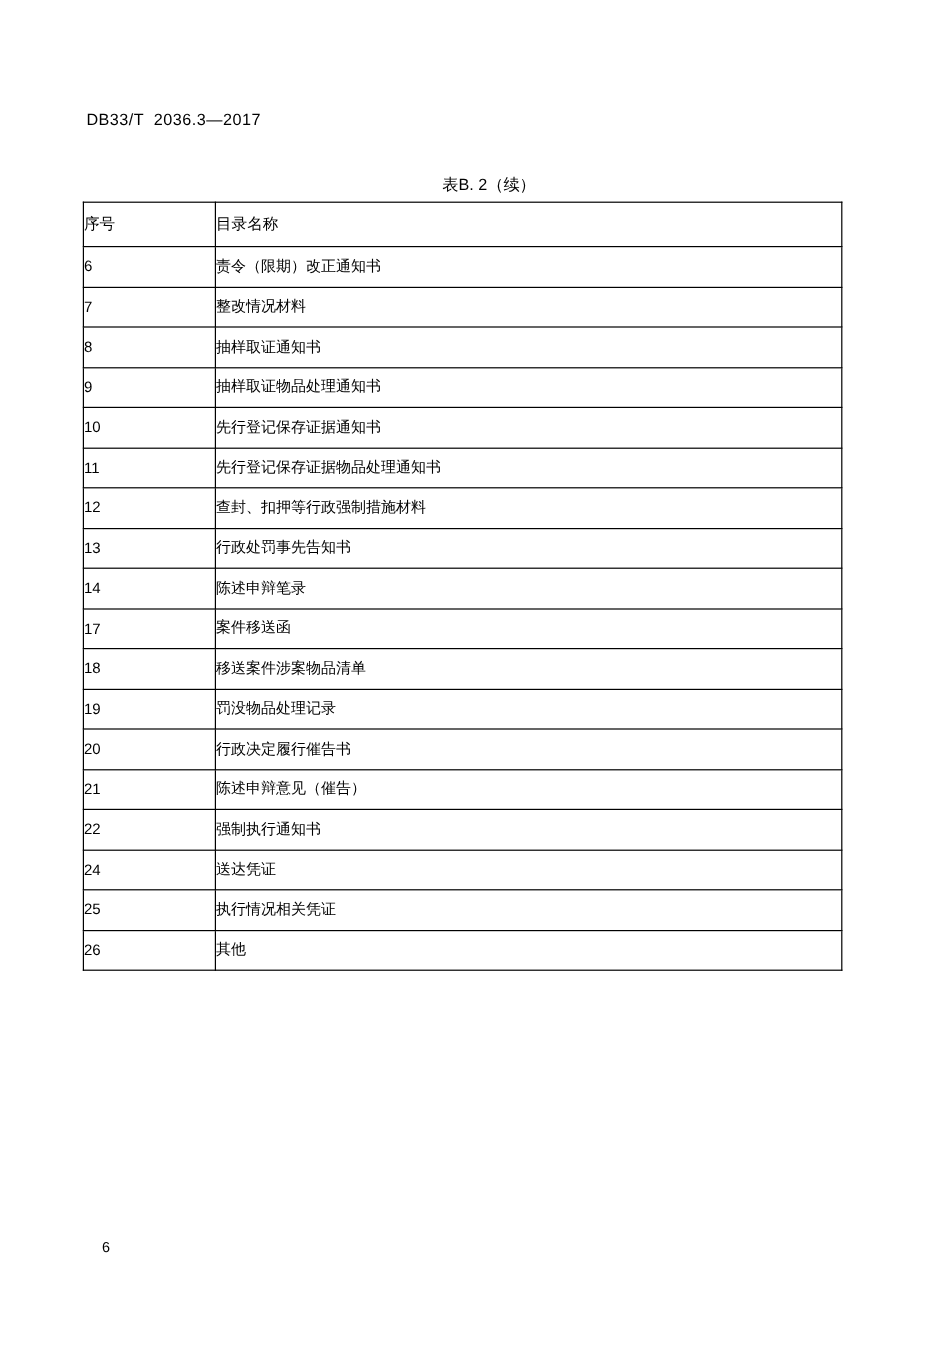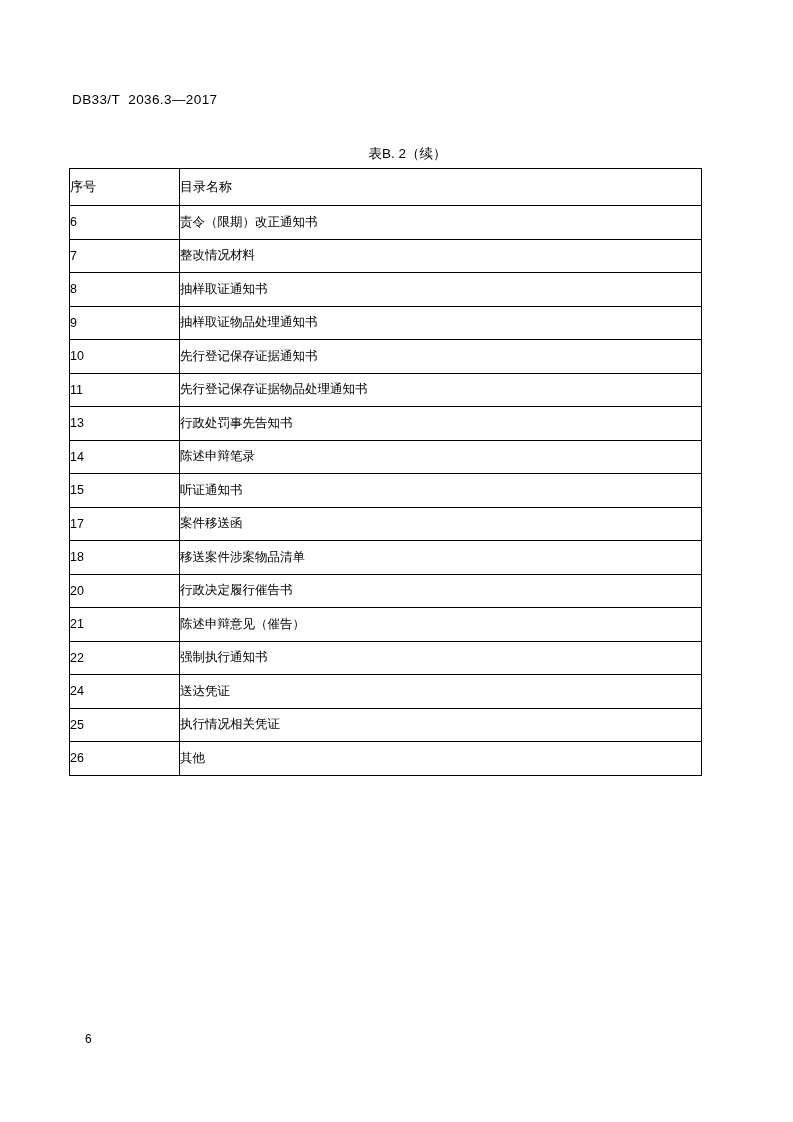--- a/index.html
+++ b/index.html
@@ -115,38 +115,42 @@
         </tr>
         <tr>
           <td>10</td>
           <td>先行登记保存证据通知书</td>
         </tr>
         <tr>
           <td>11</td>
           <td>先行登记保存证据物品处理通知书</td>
         </tr>
         <tr>
+          <td>12</td>
+          <td>查封、扣押等行政强制措施材料</td>
+        </tr>
+        <tr>
           <td>13</td>
           <td>行政处罚事先告知书</td>
         </tr>
         <tr>
           <td>14</td>
           <td>陈述申辩笔录</td>
         </tr>
         <tr>
-          <td>15</td>
-          <td>听证通知书</td>
-        </tr>
-        <tr>
           <td>17</td>
           <td>案件移送函</td>
         </tr>
         <tr>
           <td>18</td>
           <td>移送案件涉案物品清单</td>
+        </tr>
+        <tr>
+          <td>19</td>
+          <td>罚没物品处理记录</td>
         </tr>
         <tr>
           <td>20</td>
           <td>行政决定履行催告书</td>
         </tr>
         <tr>
           <td>21</td>
           <td>陈述申辩意见（催告）</td>
         </tr>
         <tr>

